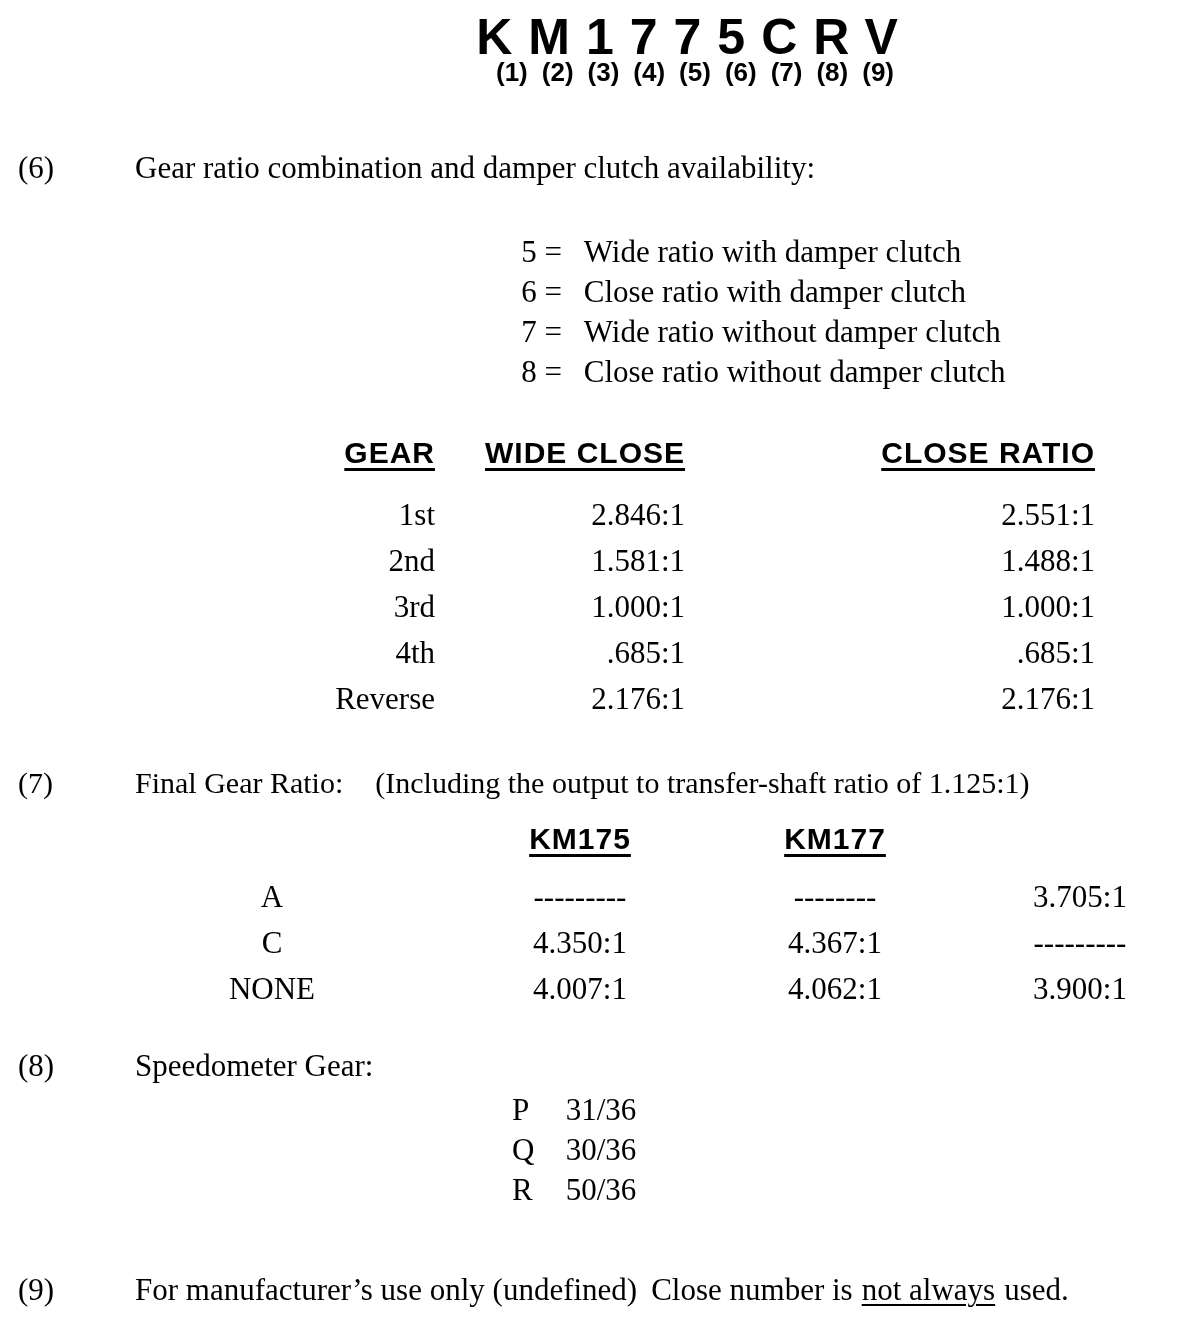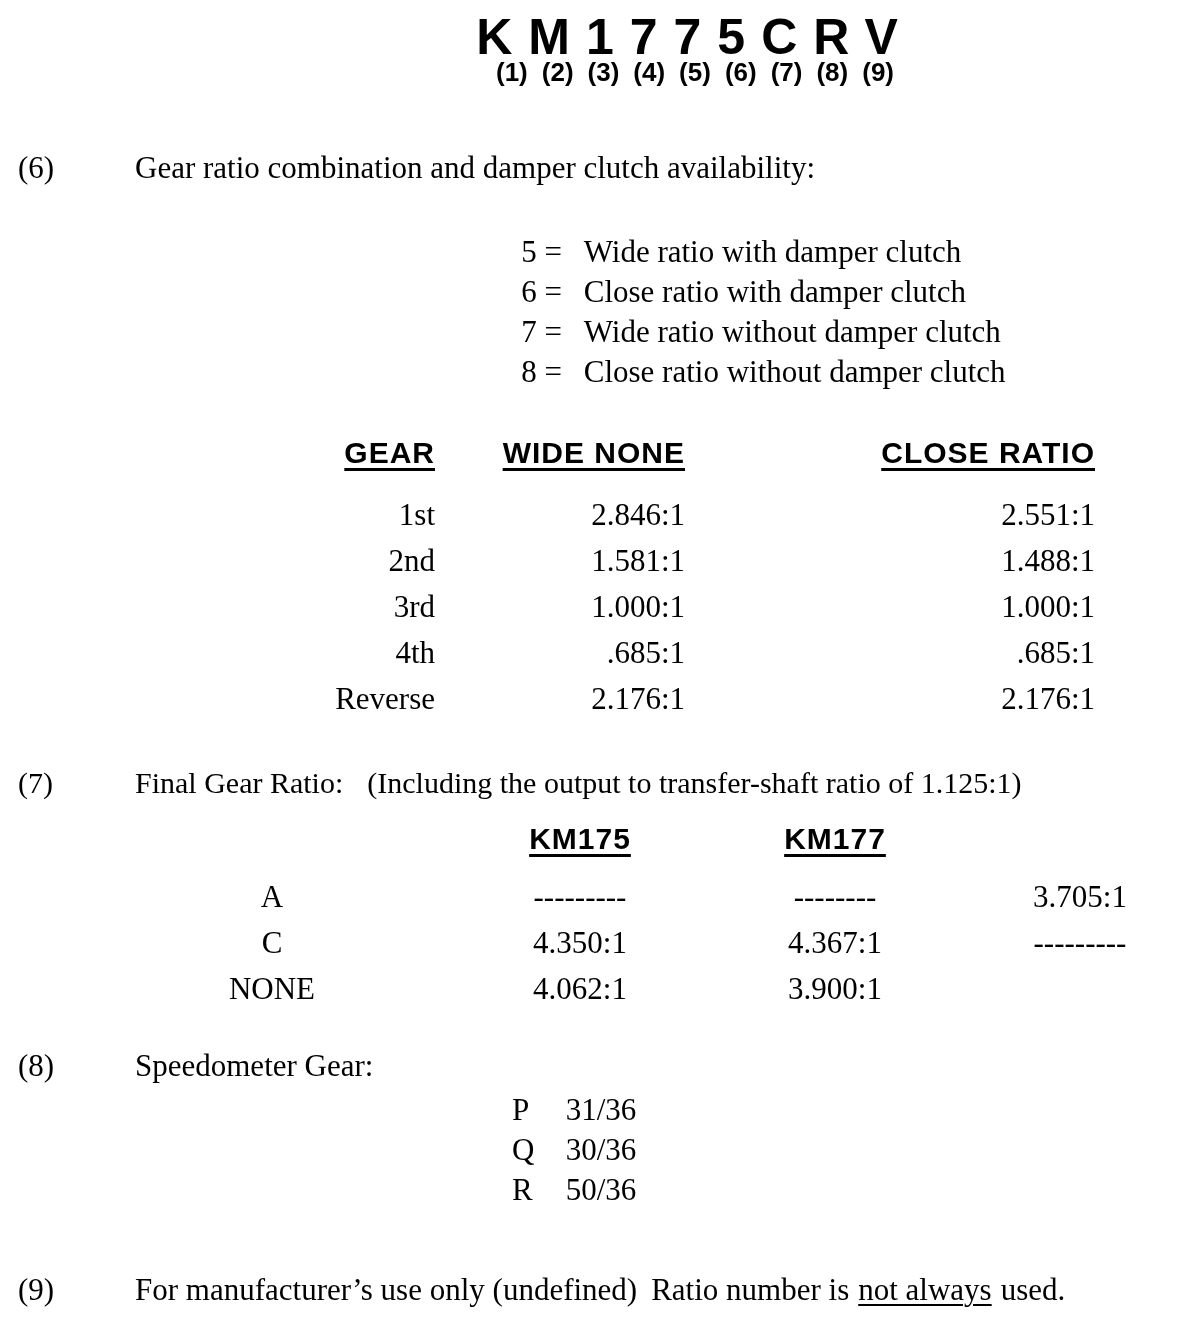--- a/index.html
+++ b/index.html
@@ -45,21 +45,21 @@
     left: 18px; right: 10px;
     display: flex;
     white-space: nowrap;
   }
   .sec-num { width: 117px; flex: 0 0 117px; }
   .sec-heading { white-space: nowrap; }
   .sec6 { top: 150px; }
   .sec7 { top: 766px; font-size: 30px; }
   .sec8 { top: 1048px; }
   .sec9 { top: 1272px; }
-  .heading-note { margin-left: 24px; }
+  .heading-note { margin-left: 32px; }
   .u { text-decoration: underline; text-decoration-thickness: 2px; text-underline-offset: 4px; }
   .gap-l { margin-left: 14px; }
   .gap-s { margin-left: 9px; margin-top: 20px; }
 
   
   .code-list {
     position: absolute;
     top: 232px; left: 512px;
     line-height: 40px;
     white-space: nowrap;
@@ -133,21 +133,21 @@
     </div>
     <div class="code-row">
       <span class="code">8 =</span>
       <span class="desc">Close ratio without damper clutch</span>
     </div>
   </div>
 
   <div class="gear-table">
     <div class="gt-head">
       <span class="th">GEAR</span>
-      <span class="th">WIDE NONE</span>
+      <span class="th">WIDE CLOSE</span>
       <span class="th">CLOSE RATIO</span>
     </div>
     <div class="gt-body">
       <div class="gt-row">
         <span>1st</span>
         <span>2.846:1</span>
         <span>2.551:1</span>
       </div>
       <div class="gt-row">
         <span>2nd</span>
@@ -193,20 +193,21 @@
         <span>3.705:1</span>
       </div>
       <div class="ft-row">
         <span>C</span>
         <span>4.350:1</span>
         <span>4.367:1</span>
         <span>---------</span>
       </div>
       <div class="ft-row">
         <span>NONE</span>
+        <span>4.007:1</span>
         <span>4.062:1</span>
         <span>3.900:1</span>
       </div>
     </div>
   </div>
 
   <div class="sec sec8">
     <div class="sec-num">(8)</div>
     <div class="sec-heading">Speedometer Gear:</div>
   </div>
@@ -222,17 +223,17 @@
     </div>
     <div class="speedo-row">
       <span class="code">R</span>
       <span class="val">50/36</span>
     </div>
   </div>
 
   <div class="sec sec9">
     <div class="sec-num">(9)</div>
     <div class="sec-heading">
-      <span>For manufacturer’s use only (undefined)</span><span class="gap-l">Ratio number is</span><span class="u gap-s">not always</span><span class="gap-s">used.</span>
+      <span>For manufacturer’s use only (undefined)</span><span class="gap-l">Close number is</span><span class="u gap-s">not always</span><span class="gap-s">used.</span>
     </div>
   </div>
 
 </div>
 
 </body></html>

